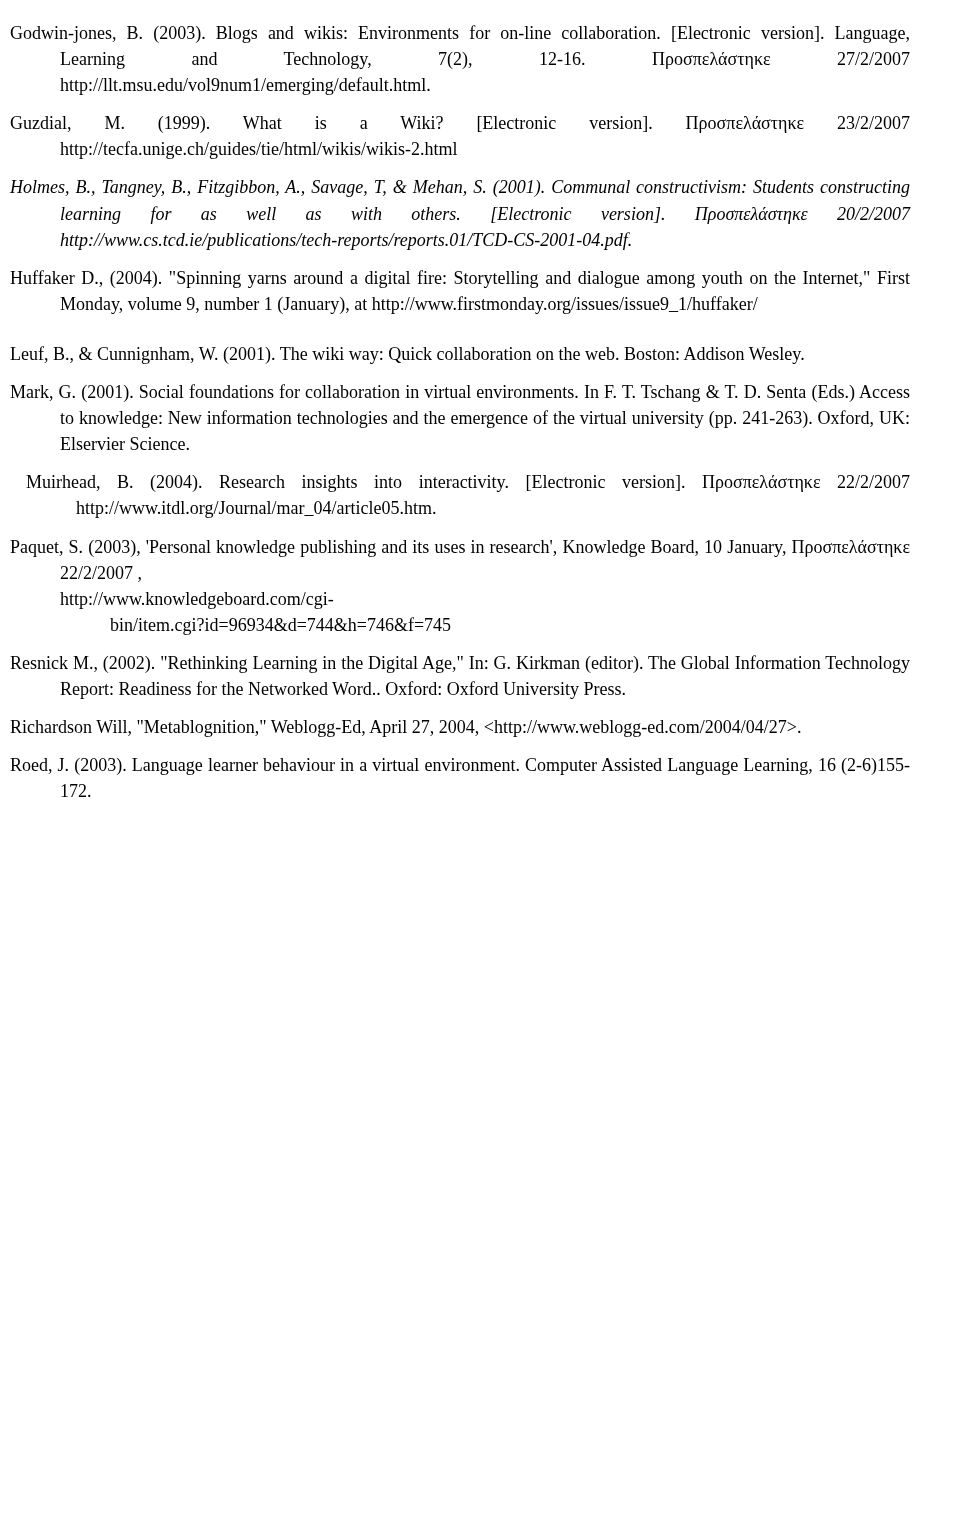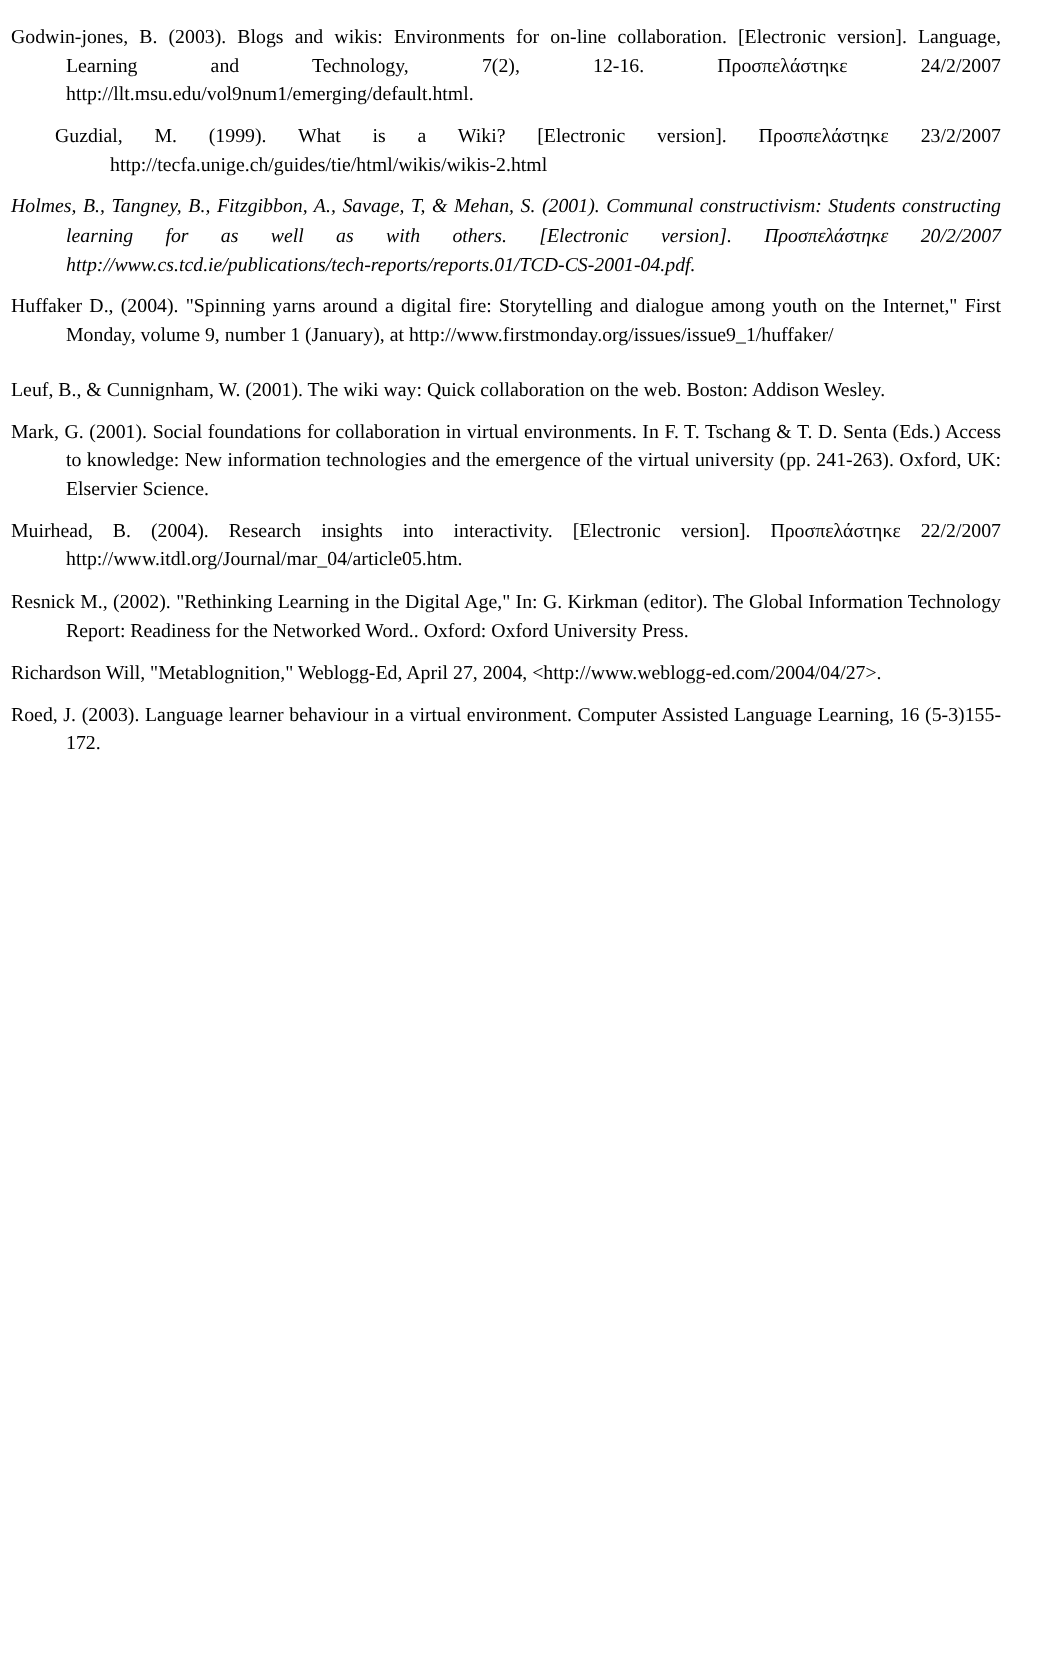--- a/index.html
+++ b/index.html
@@ -25,25 +25,25 @@
     .ref-block {
       margin-bottom: 12px;
     }
   </style>
 </head>
 <body>
 
 <div class="references-container">
 
   <div class="ref-block">
-    <p style="text-align: justify; text-indent: -50px; padding-left: 50px;">Godwin-jones, B. (2003). Blogs and wikis: Environments for on-line collaboration. [Electronic version]. Language, Learning and Technology, 7(2), 12-16. Προσπελάστηκε 24/2/2007 http://llt.msu.edu/vol9num1/emerging/default.html.</p>
+    <p style="text-align: justify; text-indent: -50px; padding-left: 50px;">Godwin-jones, B. (2003). Blogs and wikis: Environments for on-line collaboration. [Electronic version]. Language, Learning and Technology, 7(2), 12-16. Προσπελάστηκε 27/2/2007 http://llt.msu.edu/vol9num1/emerging/default.html.</p>
   </div>
 
   <div class="ref-block">
-    <p style="text-align: justify; text-indent: -50px; padding-left: 50px; margin-left: 40px;">Guzdial, M. (1999). What is a Wiki? [Electronic version]. Προσπελάστηκε 23/2/2007 http://tecfa.unige.ch/guides/tie/html/wikis/wikis-2.html</p>
+    <p style="text-align: justify; text-indent: -50px; padding-left: 50px;">Guzdial, M. (1999). What is a Wiki? [Electronic version]. Προσπελάστηκε 23/2/2007 http://tecfa.unige.ch/guides/tie/html/wikis/wikis-2.html</p>
   </div>
 
   <div class="ref-block">
     <p style="text-align: justify; text-indent: -50px; padding-left: 50px; font-style: italic;">Holmes, B., Tangney, B., Fitzgibbon, A., Savage, T, &amp; Mehan, S. (2001). Communal constructivism: Students constructing learning for as well as with others. [Electronic version]. Προσπελάστηκε 20/2/2007 http://www.cs.tcd.ie/publications/tech-reports/reports.01/TCD-CS-2001-04.pdf.</p>
   </div>
 
   <div class="ref-block">
     <p style="text-align: justify; text-indent: -50px; padding-left: 50px;">Huffaker D., (2004). "Spinning yarns around a digital fire: Storytelling and dialogue among youth on the Internet," First Monday, volume 9, number 1 (January), at http://www.firstmonday.org/issues/issue9_1/huffaker/</p>
   </div>
 
@@ -51,29 +51,33 @@
   <div class="ref-block">
     <p style="text-align: justify; text-indent: -50px; padding-left: 50px; margin-top: 24px;">Leuf, B., &amp; Cunnignham, W. (2001). The wiki way: Quick collaboration on the web. Boston: Addison Wesley.</p>
   </div>
 
 
   <div class="ref-block">
     <p style="text-align: justify; text-indent: -50px; padding-left: 50px;">Mark, G. (2001). Social foundations for collaboration in virtual environments. In F. T. Tschang &amp; T. D. Senta (Eds.) Access to knowledge: New information technologies and the emergence of the virtual university (pp. 241-263). Oxford, UK: Elservier Science.</p>
   </div>
 
   <div class="ref-block">
-    <p style="text-align: justify; text-indent: -50px; padding-left: 50px;">Muirhead, B. (2004). Research insights into interactivity. [Electronic version]. Προσπελάστηκε 22/2/2007 http://www.itdl.org/Journal/mar_04/article05.htm.</p>
+    <p style="text-align: justify; text-indent: -50px; padding-left: 50px; margin-left: 16px;">Muirhead, B. (2004). Research insights into interactivity. [Electronic version]. Προσπελάστηκε 22/2/2007 http://www.itdl.org/Journal/mar_04/article05.htm.</p>
   </div>
 
+  <div class="ref-block">
+    <p style="text-align: justify; text-indent: -50px; padding-left: 50px;">Paquet, S. (2003), 'Personal knowledge publishing and its uses in research', Knowledge Board, 10 January, Προσπελάστηκε 22/2/2007 ,<br>
+    <span style="padding-left: 50px; display: block;">http://www.knowledgeboard.com/cgi-<br>bin/item.cgi?id=96934&amp;d=744&amp;h=746&amp;f=745</span></p>
+  </div>
 
   <div class="ref-block">
     <p style="text-align: justify; text-indent: -50px; padding-left: 50px;">Resnick M., (2002). "Rethinking Learning in the Digital Age," In: G. Kirkman (editor). The Global Information Technology Report: Readiness for the Networked Word.. Oxford: Oxford University Press.</p>
   </div>
 
   <div class="ref-block">
     <p style="text-align: justify; text-indent: -50px; padding-left: 50px;">Richardson Will, "Metablognition," Weblogg-Ed, April 27, 2004, &lt;http://www.weblogg-ed.com/2004/04/27&gt;.</p>
   </div>
 
   <div class="ref-block">
-    <p style="text-align: justify; text-indent: -50px; padding-left: 50px;">Roed, J. (2003). Language learner behaviour in a virtual environment. Computer Assisted Language Learning, 16 (5-3)155-172.</p>
+    <p style="text-align: justify; text-indent: -50px; padding-left: 50px;">Roed, J. (2003). Language learner behaviour in a virtual environment. Computer Assisted Language Learning, 16 (2-6)155-172.</p>
   </div>
 
 </div>
 
 </body></html>

